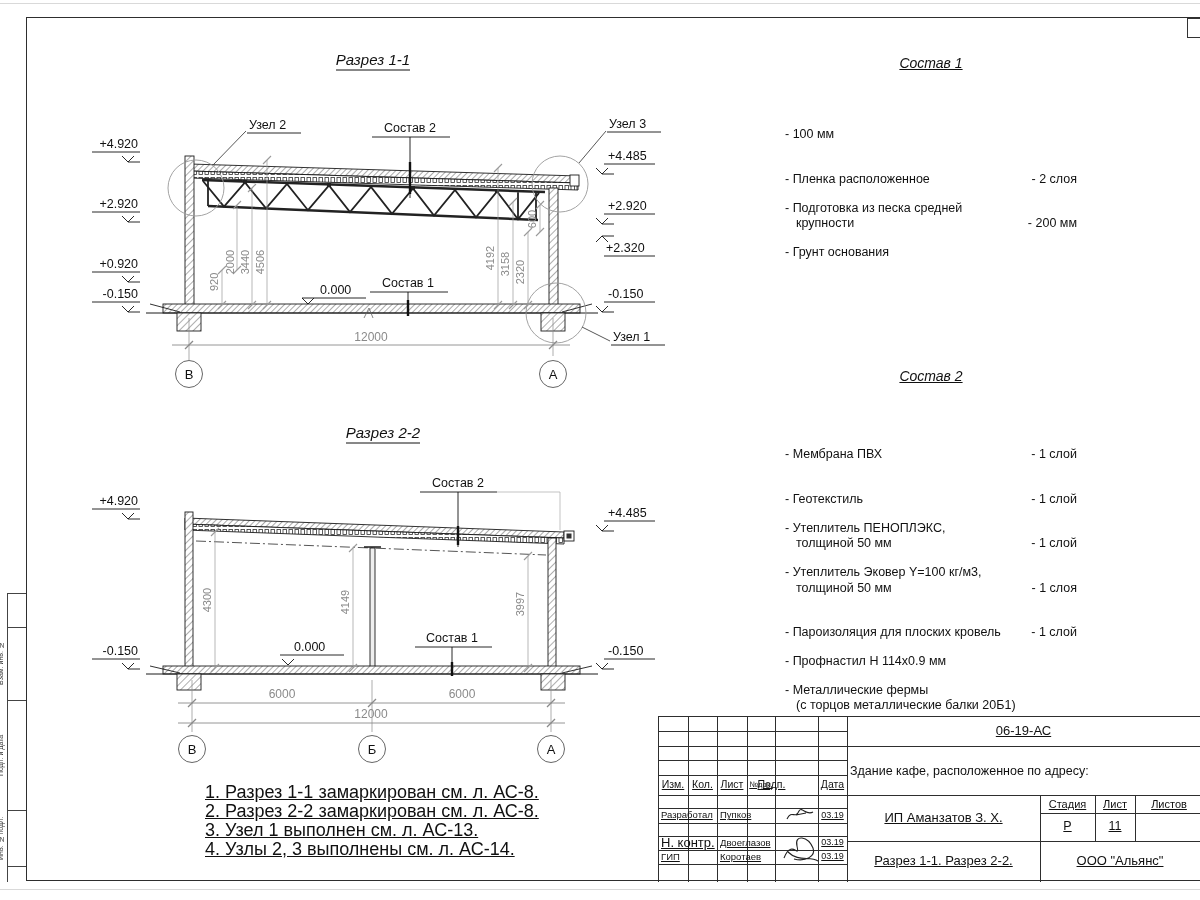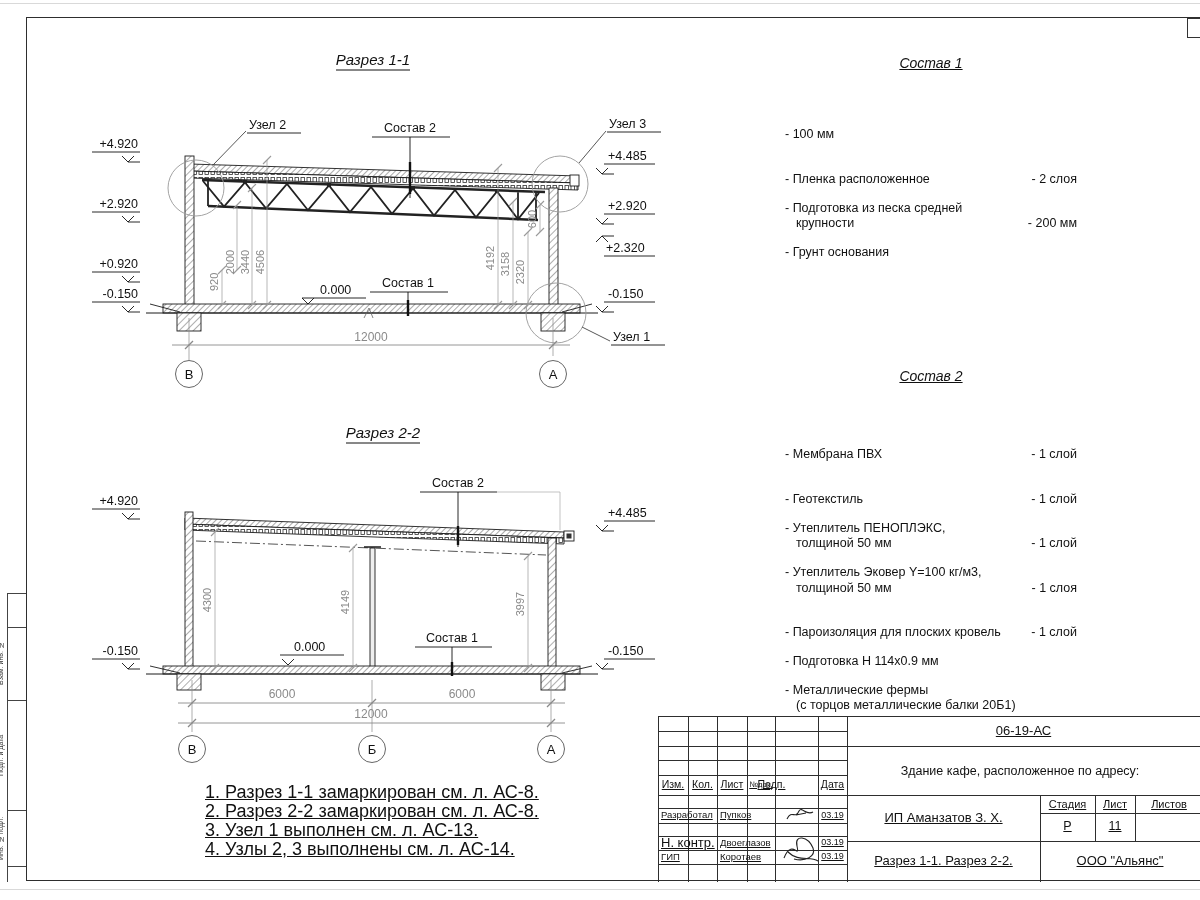--- a/index.html
+++ b/index.html
@@ -391,21 +391,21 @@
     <div class="item">
       <span class="item-name">- Утеплитель Эковер Y=100 кг/м3,
 толщиной 50 мм</span>
       <span class="item-val">- 1 слоя</span>
     </div>
     <div class="item">
       <span class="item-name">- Пароизоляция для плоских кровель</span>
       <span class="item-val">- 1 слой</span>
     </div>
     <div class="item">
-      <span class="item-name">- Подготовка Н 114х0.9 мм</span>
+      <span class="item-name">- Профнастил Н 114х0.9 мм</span>
       <span class="item-val"></span>
     </div>
     <div class="item">
       <span class="item-name">- Металлические фермы
 (с торцов металлические балки 20Б1)</span>
       <span class="item-val"></span>
     </div>
   </div>
 </div>
 
@@ -461,21 +461,21 @@
   <div class="tb-text" style="left:818px;top:850px;width:29px;height:14px;font-size:9px;">03.19</div>
 
   <svg class="abs" style="left:784px;top:807px;" width="32" height="16" viewBox="0 0 32 16">
     <path d="M3,12 C8,2 11,13 15,4 C18,-1 22,9 29,5 M12,8 L22,6" fill="none" stroke="#222" stroke-width="1.1"></path>
   </svg>
   <svg class="abs" style="left:780px;top:832px;" width="42" height="32" viewBox="0 0 42 32">
     <path d="M4,26 C12,6 20,28 17,14 C14,2 28,4 33,16 C36,24 26,30 14,27 M8,20 C18,30 30,24 38,29" fill="none" stroke="#222" stroke-width="1.1"></path>
   </svg>
 
   <div class="tb-text" style="left:847px;top:716px;width:353px;height:30px;font-size:13px;">06-19-АС</div>
-  <div class="abs" style="left:850px;top:748px;width:340px;height:46px;display:flex;flex-direction:column;align-items:center;justify-content:center;font-size:12.5px;line-height:18px;text-align:center;">
+  <div class="abs" style="left:850px;top:748px;width:340px;height:46px;display:flex;flex-direction:row;align-items:center;font-size:12.5px;line-height:18px;text-align:center;">
     <div>Здание кафе, расположенное по адресу:</div>
   </div>
   <div class="tb-text" style="left:847px;top:795px;width:193px;height:46px;font-size:13px;">ИП Аманзатов З. Х.</div>
   <div class="tb-text" style="left:1040px;top:795px;width:55px;height:18px;font-size:11px;">Стадия</div>
   <div class="tb-text" style="left:1095px;top:795px;width:40px;height:18px;font-size:11px;">Лист</div>
   <div class="tb-text" style="left:1135px;top:795px;width:68px;height:18px;font-size:11px;">Листов</div>
   <div class="tb-text" style="left:1040px;top:813px;width:55px;height:28px;font-size:12.5px;">Р</div>
   <div class="tb-text" style="left:1095px;top:813px;width:40px;height:28px;font-size:12.5px;">11</div>
   <div class="tb-text" style="left:847px;top:841px;width:193px;height:41px;font-size:13px;">Разрез 1-1. Разрез 2-2.</div>
   <div class="tb-text" style="left:1040px;top:841px;width:160px;height:41px;font-size:13px;">ООО "Альянс"</div>

